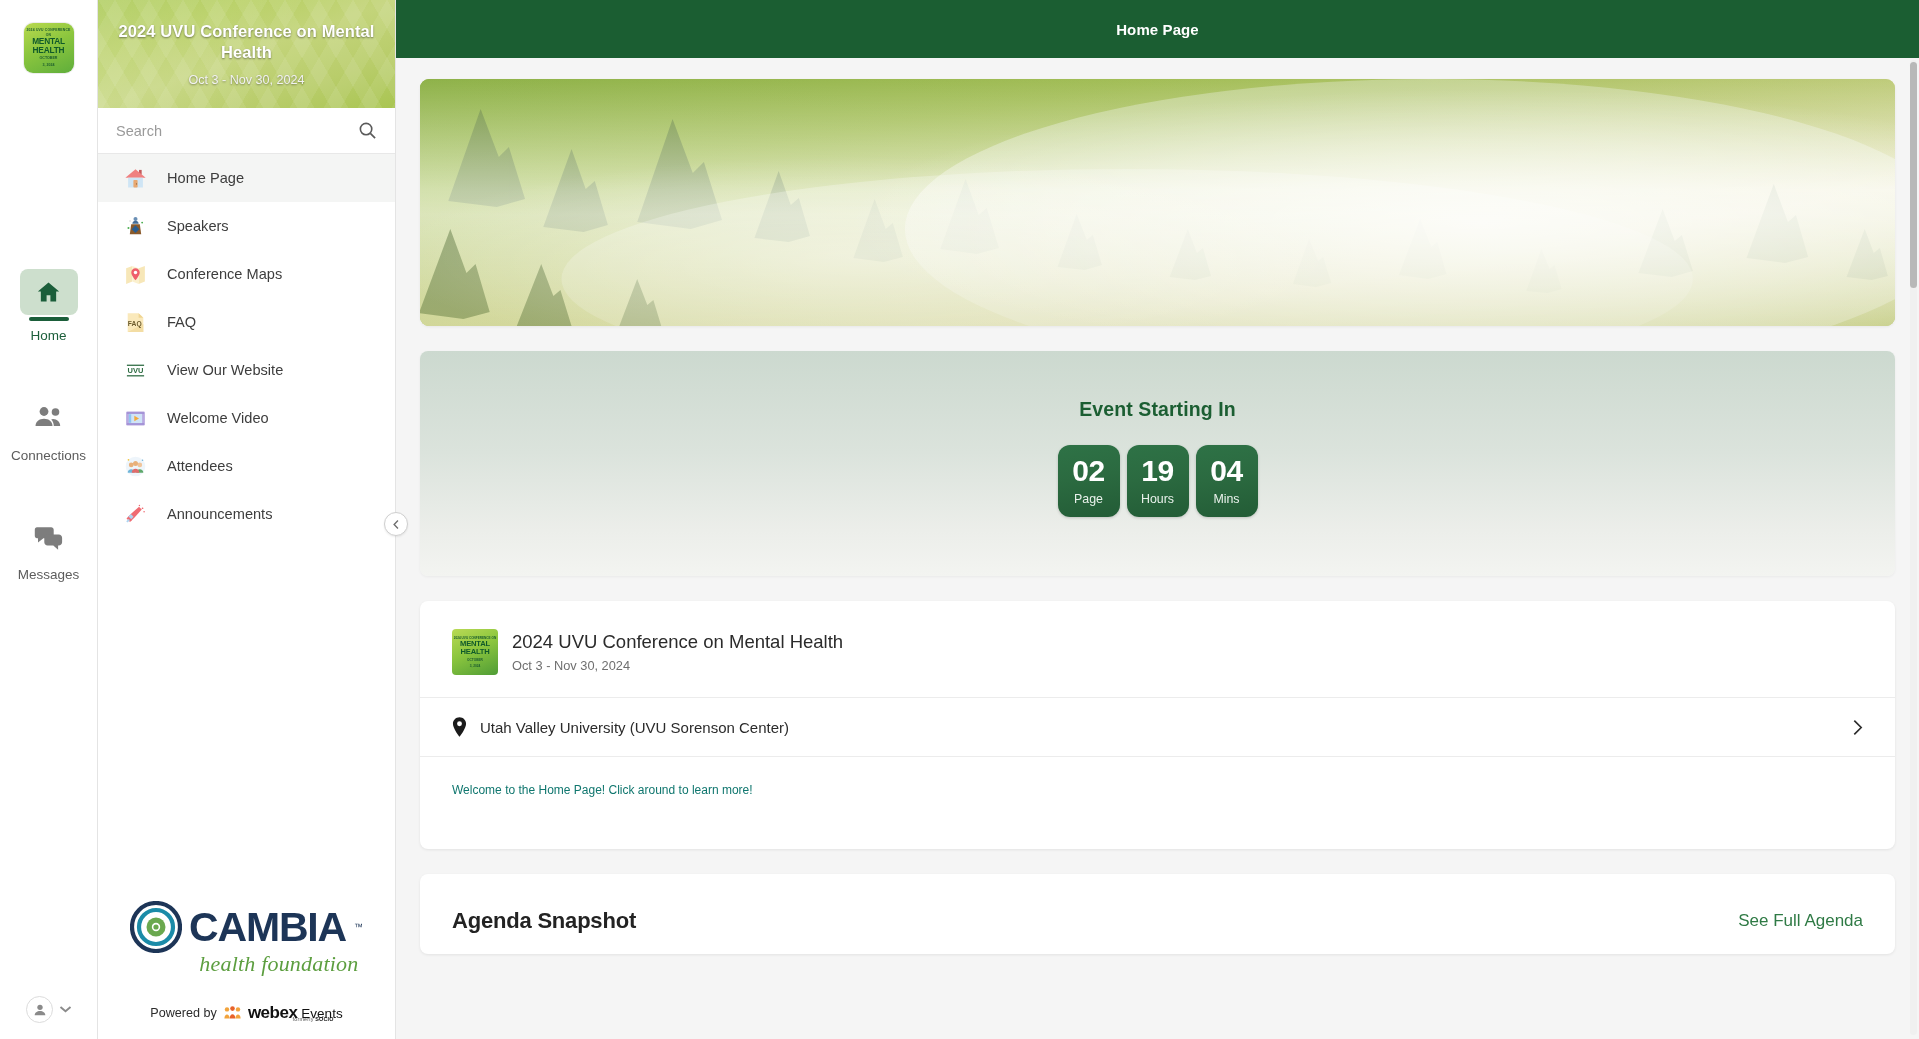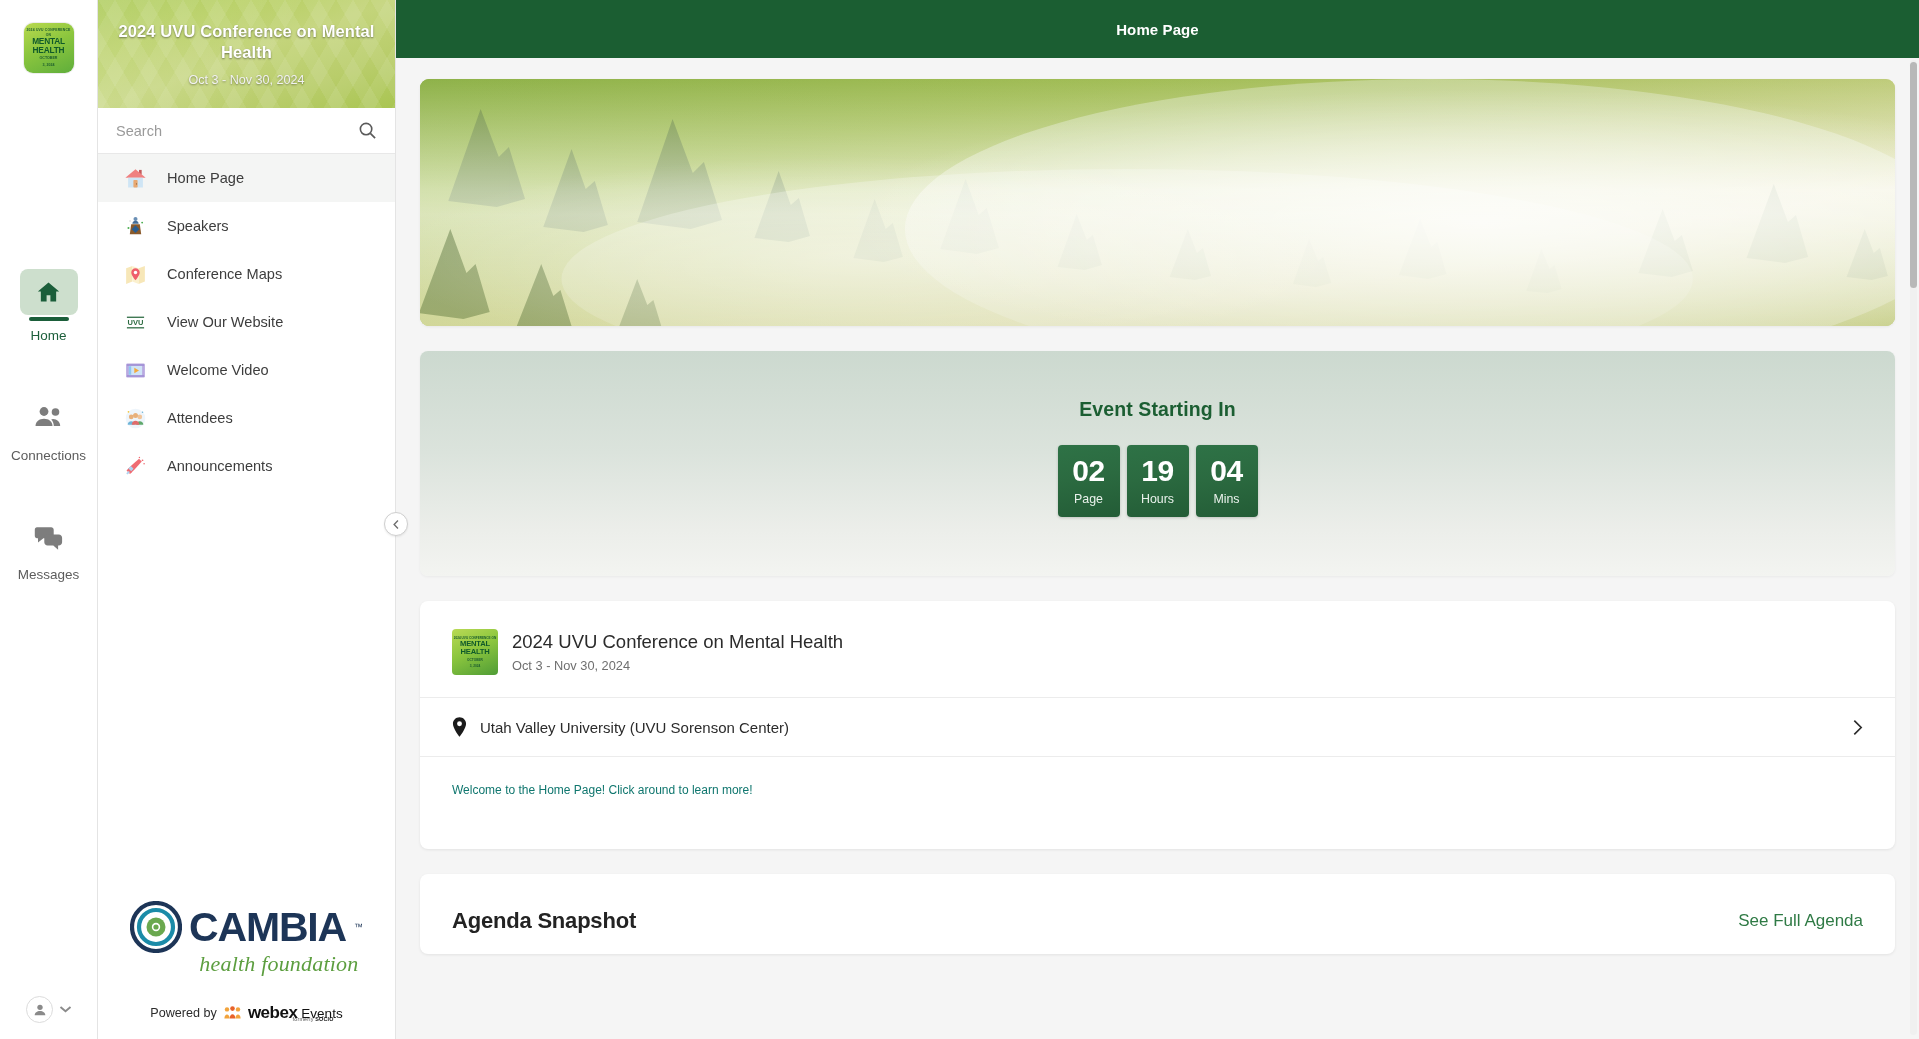--- a/index.html
+++ b/index.html
@@ -180,21 +180,21 @@
 
   .countdown-card {
     height:225px; border-radius:8px; margin-bottom:25px;
     background:linear-gradient(180deg,#ccd9cf 0%,#dbe3dc 45%,#eceeea 80%,#f3f4f1 100%);
     display:flex; flex-direction:column; align-items:center; justify-content:flex-start;
     padding-top:47px; box-shadow:0 1px 3px rgba(0,0,0,.05);
   }
   .cd-title { font-size:19.5px; font-weight:bold; color:#1b5e32; letter-spacing:.1px; }
   .cd-boxes { display:flex; gap:7px; margin-top:24px; }
   .cd-box {
-    width:62px; height:72px; border-radius:4px;
+    width:62px; height:72px; border-radius:12px;
     background:linear-gradient(170deg,#2e7246 0%,#2b6a40 45%,#235c36 100%);
     display:flex; flex-direction:column; align-items:center; justify-content:center;
     box-shadow:0 1px 3px rgba(0,0,0,.18);
   }
   .cd-num { font-size:30px; font-weight:bold; color:#ffffff; line-height:1; letter-spacing:-.5px;}
   .cd-unit { font-size:12.4px; color:#eaf2ec; margin-top:7px; line-height:1;}
 
   .event-card { margin-bottom:25px; padding:0 0 0 0; }
   .ev-top { display:flex; align-items:center; gap:14px; padding:28px 32px 22px 32px; }
   .ev-logo {
@@ -357,20 +357,31 @@
             <path d="M4 8l8-3v20l-8 3z" fill="#f7e7b8" stroke="#dcc храм" stroke-width="0"></path>
             <path d="M12 5l8 3v20l-8-3z" fill="#fbf1cf"></path>
             <path d="M20 8l8-3v20l-8 3z" fill="#f7e7b8"></path>
             <path d="M16 8c-3 0-5.4 2.4-5.4 5.4 0 4 5.4 10 5.4 10s5.4-6 5.4-10c0-3-2.4-5.4-5.4-5.4z" fill="#ef5f6b"></path>
             <circle cx="16" cy="13.4" r="2.2" fill="#fff"></circle>
           </svg>
         </div>
         <div class="nav-label">Conference Maps</div>
       </div>
 
+      <div class="nav-item">
+        <div class="nav-ico">
+          <svg width="25" height="25" viewBox="0 0 32 32">
+            <path d="M6 4h14l6 6v18H6z" fill="#fae9bb"></path>
+            <path d="M20 4l6 6h-6z" fill="#efd492"></path>
+            <path d="M6 28l20-10v10z" fill="#f3dda4"></path>
+            <text x="15" y="20" font-size="8.6" font-family="Liberation Sans" font-weight="bold" fill="#6b5a2b" text-anchor="middle">FAQ</text>
+          </svg>
+        </div>
+        <div class="nav-label">FAQ</div>
+      </div>
 
       <div class="nav-item">
         <div class="nav-ico">
           <svg width="25" height="25" viewBox="0 0 32 32">
             <rect x="4" y="7" width="24" height="18" fill="#fff"></rect>
             <rect x="5" y="8.5" width="22" height="1.6" fill="#2b6a40"></rect>
             <rect x="5" y="22" width="22" height="1.6" fill="#2b6a40"></rect>
             <text x="16" y="19.5" font-size="9.6" font-family="Liberation Sans" font-weight="bold" fill="#2b6a40" text-anchor="middle">UVU</text>
           </svg>
         </div>

